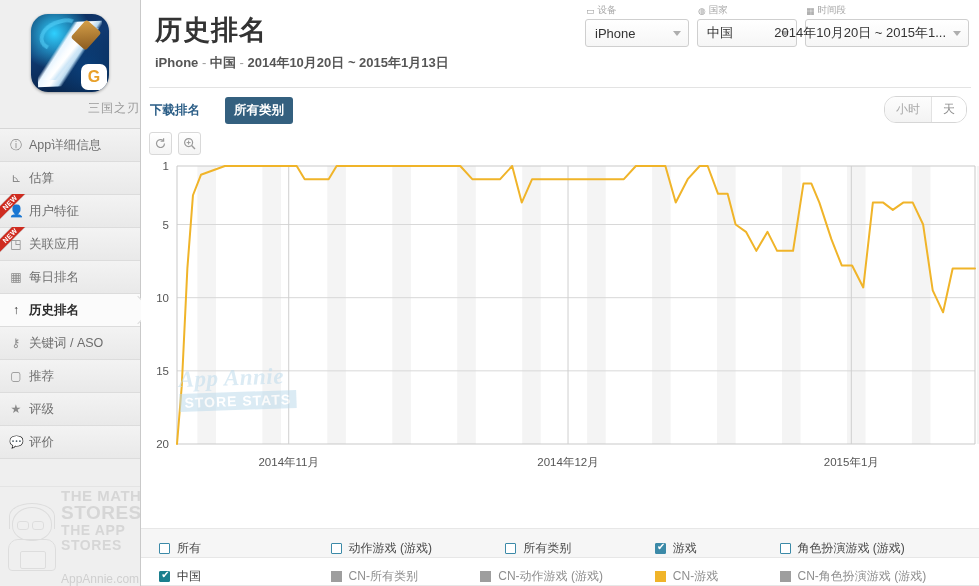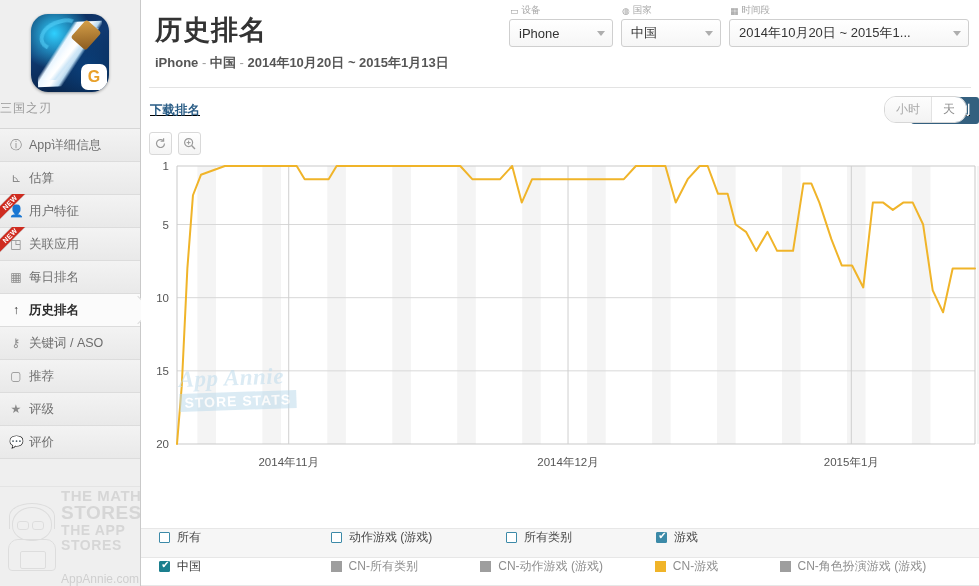--- a/index.html
+++ b/index.html
@@ -56,21 +56,21 @@
   .tencent-badge {
     position: absolute; right: 2px; bottom: 2px; width: 26px; height: 26px;
     border-radius: 7px; background: #fff;
     display: flex; align-items: center; justify-content: center;
   }
   .tencent-badge i {
     font-style: normal; font-weight: bold; font-size: 16px;
     color: #e8a02a; line-height: 1;
   }
   .app-name {
-    text-align: left; font-size: 12px; color: #9a9a9a;
+    text-align: right; font-size: 12px; color: #9a9a9a;
     padding-bottom: 11px; letter-spacing: 1px;
   }
   .nav { border-top: 1px solid #d6d6d6; }
   .nav-item {
     position: relative;
     height: 33px; display: flex; align-items: center;
     padding-left: 9px; gap: 6px;
     font-size: 12.5px; color: #6e6e6e;
     border-bottom: 1px solid #dcdcdc;
     background: linear-gradient(#f3f3f3, #e9e9e9);
@@ -155,26 +155,26 @@
     font-size: 13px; color: #333;
     white-space: nowrap; cursor: pointer;
   }
   .select .caret {
     position: absolute; right: 7px; top: 50%; margin-top: -2px;
     width: 0; height: 0; border-left: 4.5px solid transparent;
     border-right: 4.5px solid transparent; border-top: 5px solid #aeaeae;
   }
   .sel-device { width: 104px; }
   .sel-country { width: 100px; }
-  .sel-date { width: 240px; }
+  .sel-date { width: 164px; justify-content: flex-end; }
 
   .tabrow { position: relative; height: 42px; }
   .tabs {
     position: absolute; left: 0; right: 0; top: 9px;
-    display: flex; justify-content: space-between; align-items: center; gap: 4px; text-decoration: underline;
+    display: flex; justify-content: flex-start; align-items: center; gap: 16px;
   }
   .tab {
     font-size: 12.5px; padding: 5px 9px; border-radius: 3px;
     color: #2a5d86; cursor: pointer; font-weight: bold;
   }
   .tab.active { background: #34607f; color: #ffffff; }
   .granularity {
     position: absolute; right: 12px; top: 8px; display: flex;
     border: 1px solid #d6d6d6; border-radius: 12px; overflow: hidden;
   }
@@ -205,21 +205,21 @@
     font-size: 23px; color: #bedbec; letter-spacing: .5px;
   }
   .wm2 {
     background: #bedbec; color: #ffffff; font-weight: bold; font-size: 14px;
     letter-spacing: 1px; padding: 1px 5px; display: inline-block; margin-top: 1px;
   }
 
   
   .legend { position: absolute; left: 0; right: 0; bottom: 0; }
   .legend-row {
-    display: flex; align-items: flex-start; height: 29px;
+    display: flex; align-items: flex-end; height: 29px;
     border-top: 1px solid #e7e7e7;
   }
   .legend-row.top { background: #f6f6f6; }
   .legend-row.bottom { background: #ffffff; border-bottom: 1px solid #e7e7e7; }
   .legend-cell {
     display: flex; align-items: center; gap: 7px;
     font-size: 12px; cursor: pointer;
   }
   .lc0 { width: 190px; padding-left: 18px; }
   .lc1 { width: 175px; }
@@ -469,20 +469,24 @@
           <span class="lbl">动作游戏 (游戏)</span>
         </div>
         <div class="legend-cell lc2">
           <span class="cbox"></span>
           <span class="lbl">所有类别</span>
         </div>
         <div class="legend-cell lc3">
           <span class="cbox checked"></span>
           <span class="lbl">游戏</span>
         </div>
+        <div class="legend-cell lc4">
+          <span class="cbox"></span>
+          <span class="lbl">角色扮演游戏 (游戏)</span>
+        </div>
       </div>
 
       <div class="legend-row bottom">
         <div class="legend-cell lc0">
           <span class="cbox checked" style="border-color:#1b7f8e;background:#1b7f8e"></span>
           <span class="lbl dark">中国</span>
         </div>
         <div class="legend-cell lc2">
           <span class="swatch"></span>
           <span class="lbl">CN-所有类别</span>

